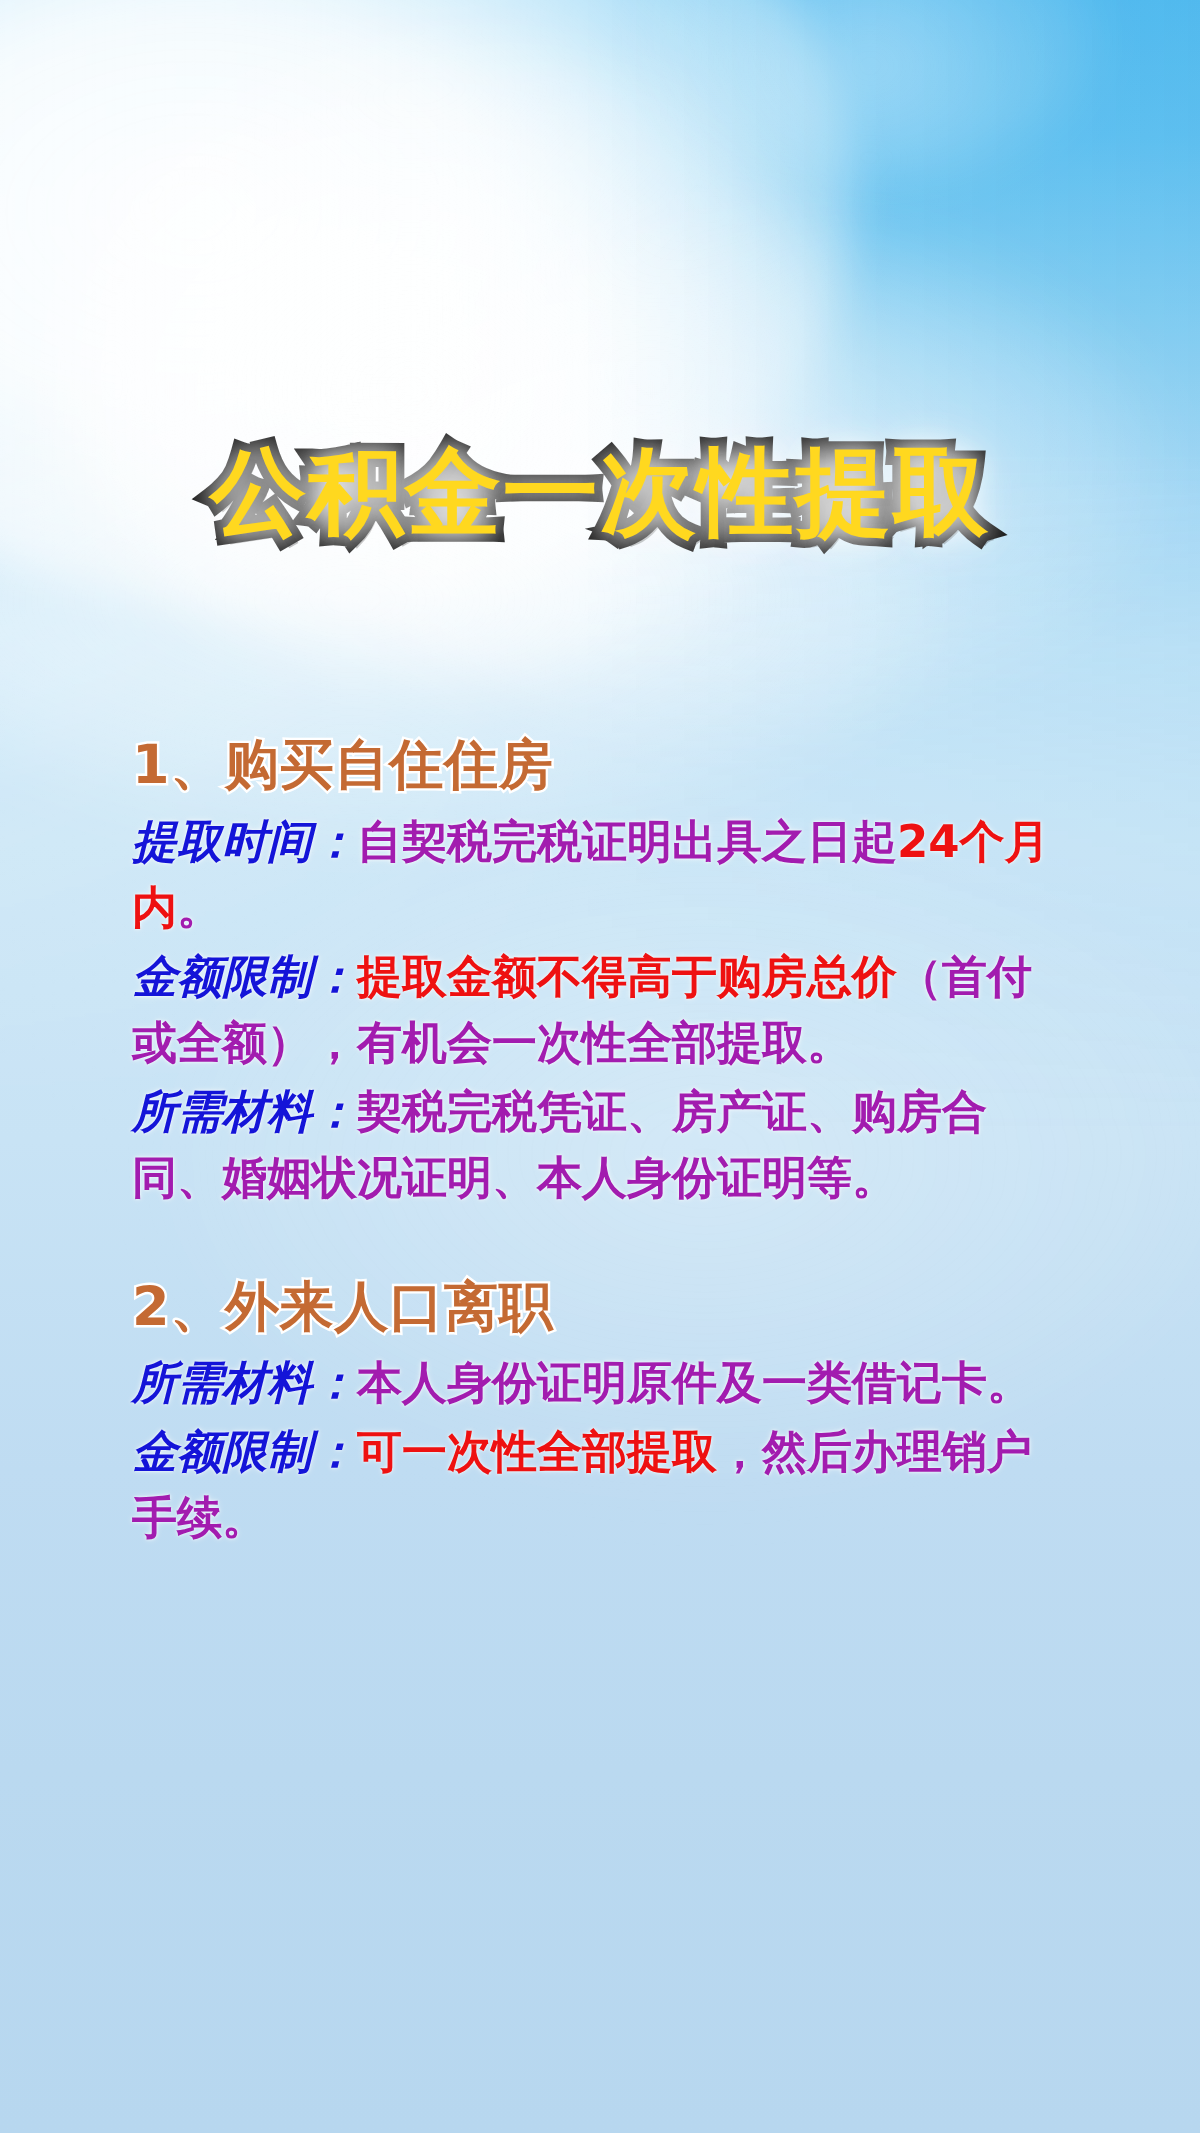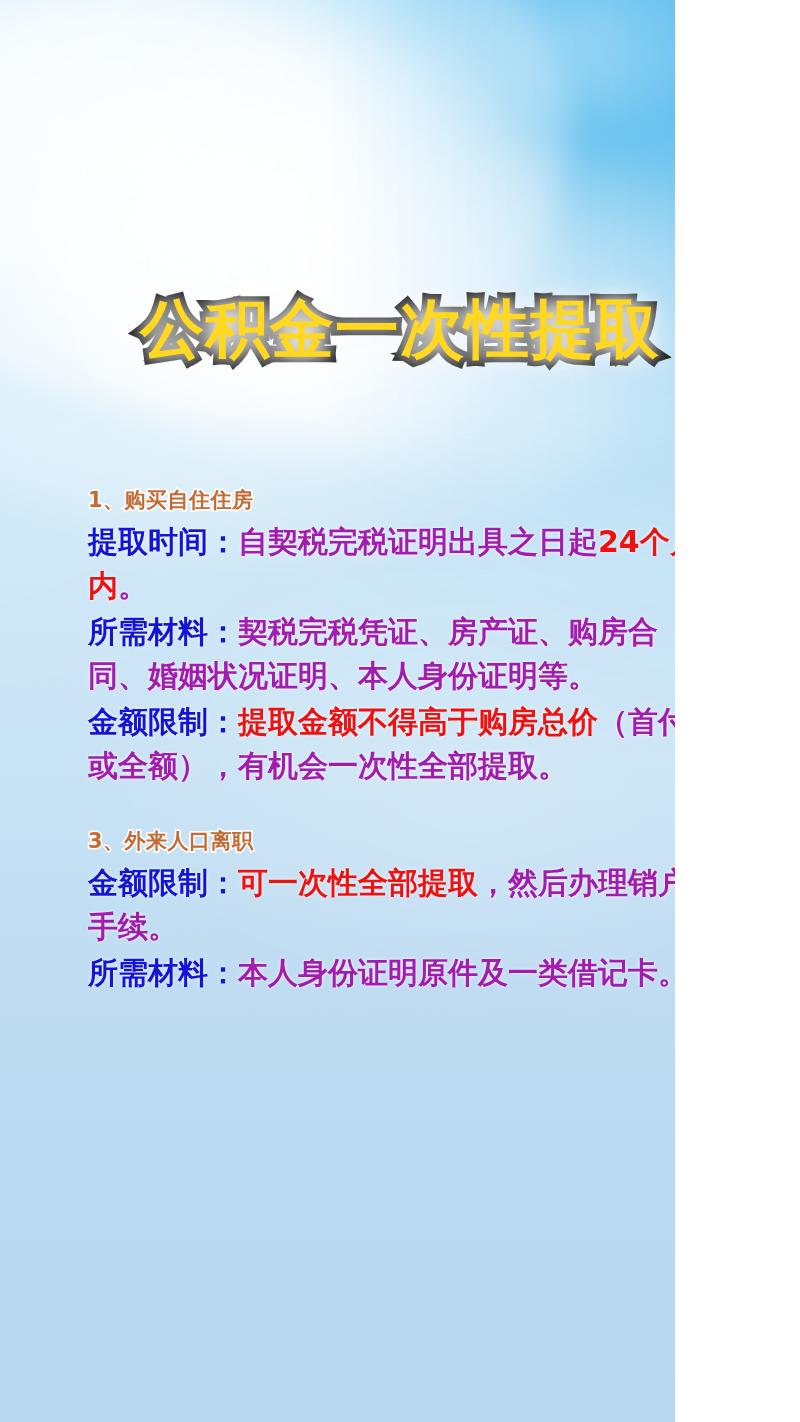--- a/index.html
+++ b/index.html
@@ -8,21 +8,21 @@
   }
   body {
     width: 800px;
     height: 1422px;
     overflow: hidden;
     font-family: "Liberation Sans", "DejaVu Sans", sans-serif;
   }
 
   #poster {
     position: relative;
-    width: 675px;
+    width: 800px;
     height: 1422px;
     overflow: hidden;
     background: #b8d9f0;
   }
 
   
   .bg-layer {
     position: absolute;
     inset: 0;
     pointer-events: none;
@@ -161,21 +161,21 @@
     position: absolute;
     top: 487px;
     left: 88px;
     width: 624px;
   }
   .section { margin-bottom: 40px; }
   .section:last-child { margin-bottom: 0; }
 
   .sec-heading {
     font-family: "DejaVu Sans", "Liberation Sans", sans-serif;
-    font-size: 21px;
+    font-size: 36px;
     font-weight: 700;
     line-height: 1.32;
     color: #C46A33;
     -webkit-text-stroke: 3.2px #ffffff;
     paint-order: stroke fill;
     letter-spacing: 0.5px;
     margin-bottom: 5px;
   }
 
   .para {
@@ -183,21 +183,21 @@
     font-size: 30px;
     font-weight: 700;
     line-height: 1.47;
     color: #111111;
     letter-spacing: 0px;
     text-shadow:
       0 0 2px rgba(255,255,255,0.85),
       0 0 4px rgba(255,255,255,0.55);
     margin: 0 0 2px 0;
   }
-  .para .lbl { color: #1414D8; }
+  .para .lbl { color: #1414D8; font-style: italic; }
   .para .red { color: #EE1111; }
   .para .blk { color: #a21caf; }
 </style>
 </head>
 <body>
 
 <div id="poster">
 
   <div class="bg-layer bg-base"></div>
   <div class="cloud-a"></div>
@@ -211,24 +211,24 @@
   <div id="content">
 
     <div class="title-wrap">
       <span class="title">公积金一次性提取</span>
     </div>
 
     <div class="sections" id="sections-root">
         <div class="section">
           <div class="sec-heading">1、购买自住住房</div>
           <p class="para"><span class="lbl">提取时间：</span><span class="blk">自契税完税证明出具之日起</span><span class="red">24个月内</span><span class="blk">。</span></p>
+          <p class="para"><span class="lbl">金额限制：</span><span class="red">提取金额不得高于购房总价</span><span class="blk">（首付或全额），有机会一次性全部提取。</span></p>
           <p class="para"><span class="lbl">所需材料：</span><span class="blk">契税完税凭证、房产证、购房合同、婚姻状况证明、本人身份证明等。</span></p>
-          <p class="para"><span class="lbl">金额限制：</span><span class="red">提取金额不得高于购房总价</span><span class="blk">（首付或全额），有机会一次性全部提取。</span></p>
         </div>
         <div class="section">
-          <div class="sec-heading">3、外来人口离职</div>
+          <div class="sec-heading">2、外来人口离职</div>
+          <p class="para"><span class="lbl">所需材料：</span><span class="blk">本人身份证明原件及一类借记卡。</span></p>
           <p class="para"><span class="lbl">金额限制：</span><span class="red">可一次性全部提取</span><span class="blk">，然后办理销户手续。</span></p>
-          <p class="para"><span class="lbl">所需材料：</span><span class="blk">本人身份证明原件及一类借记卡。</span></p>
         </div>
       </div>
 
   </div>
 </div>
 
 </body></html>

